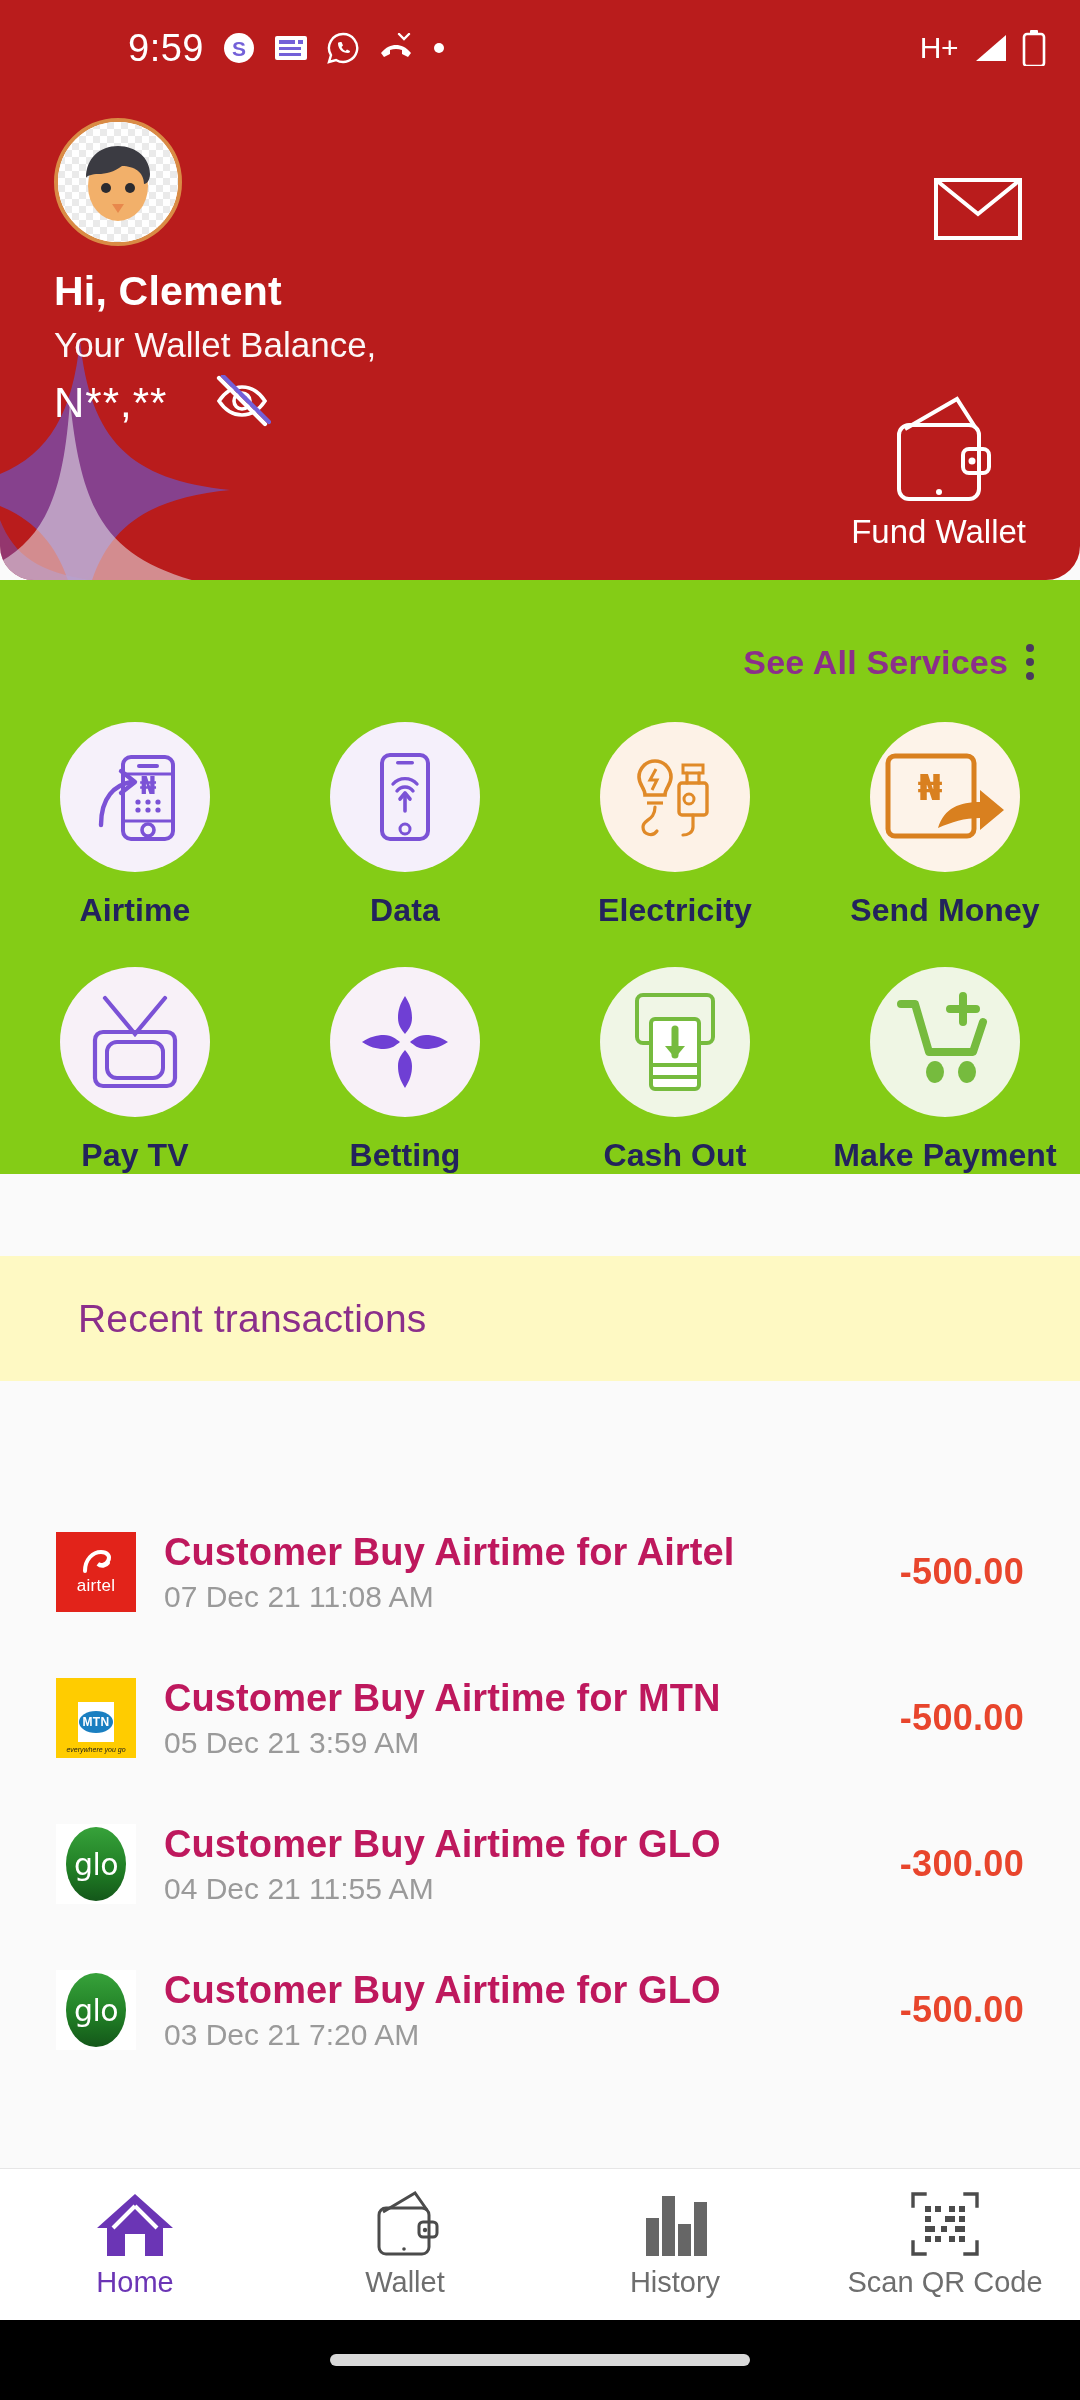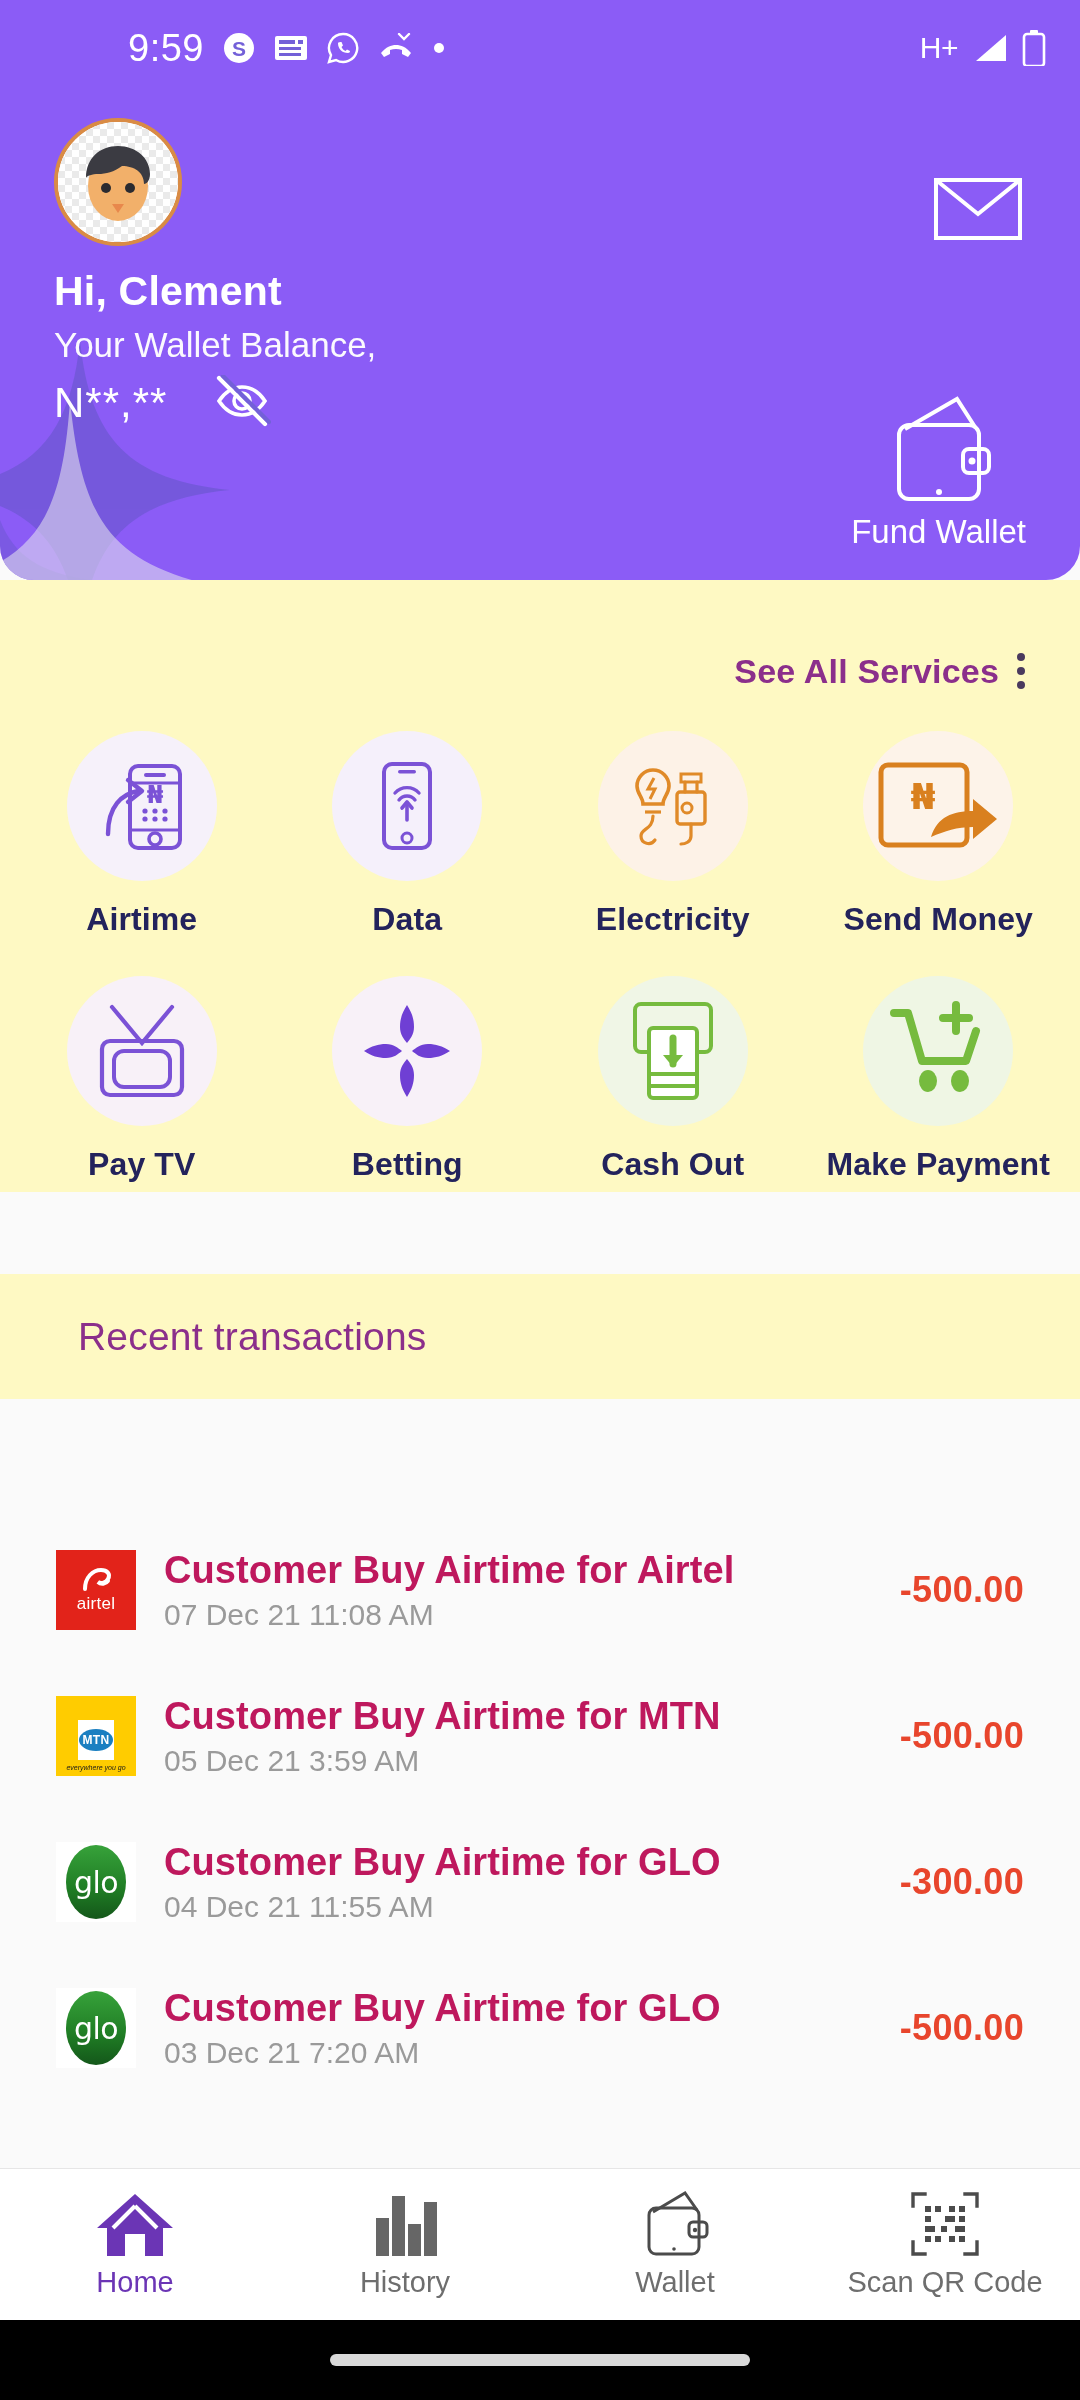--- a/index.html
+++ b/index.html
@@ -8,21 +8,21 @@
     font-family: "Liberation Sans", sans-serif;
     background:#fafafa;
     overflow:hidden;
     position:relative;
   }
   .phone { width:1080px; height:2400px; position:relative; background:#fafafa; display:flex; flex-direction:column; }
 
   
   .header {
     position:relative;
-    background:#8b5cf6;
+    background:#b91c1c;
     border-bottom-left-radius:34px;
     border-bottom-right-radius:34px;
     height:580px;
     flex:0 0 580px;
     overflow:hidden;
   }
   .hdr-deco {
     position:absolute;
     left:-70px; top:330px;
     width:340px; height:360px;
@@ -101,21 +101,21 @@
     right:54px; top:395px;
     z-index:4;
     display:flex; flex-direction:column; align-items:center; gap:6px;
     color:#fff;
   }
   .fund-wallet-label { font-size:33px; font-weight:400; }
 
   .mail-btn { position:absolute; right:58px; top:178px; z-index:4; }
 
   
-  .services { background:#fef9c3; padding:9px; flex:0 0 auto; }
+  .services { background:#84cc16; padding:0; flex:0 0 auto; }
   .see-all-row {
     display:flex; align-items:center; justify-content:flex-end;
     padding:56px 28px 0 0;
     gap:8px;
   }
   .see-all {
     color:#8b2f8b;
     font-size:34px;
     font-weight:700;
     letter-spacing:.2px;
@@ -514,38 +514,38 @@
     <div class="nav-item active">
       <svg width="84" height="70" viewBox="0 0 84 70">
         <path d="M42 4 L80 38 L70 38 L70 66 L52 66 L52 44 L32 44 L32 66 L14 66 L14 38 L4 38 Z" fill="#6b35b5"></path>
         <path d="M42 16 L64 38" fill="none" stroke="#fff" stroke-width="4"></path>
         <path d="M42 16 L20 38" fill="none" stroke="#fff" stroke-width="4"></path>
       </svg>
       <span class="nav-label">Home</span>
     </div>
 
     <div class="nav-item">
-      <svg width="74" height="70" viewBox="0 0 74 70">
-        <rect x="8" y="28" width="13" height="38" fill="#666"></rect>
-        <rect x="24" y="6" width="13" height="60" fill="#666"></rect>
-        <rect x="40" y="34" width="13" height="32" fill="#666"></rect>
-        <rect x="56" y="12" width="13" height="54" fill="#666"></rect>
-      </svg>
-      <span class="nav-label">History</span>
-    </div>
-
-    <div class="nav-item">
       <svg width="76" height="70" viewBox="0 0 76 70">
         <path d="M16 22 L48 3 L60 20" fill="none" stroke="#4b4b4b" stroke-width="3"></path>
         <rect x="12" y="18" width="50" height="46" rx="7" fill="none" stroke="#4b4b4b" stroke-width="3"></rect>
         <rect x="52" y="32" width="18" height="15" rx="4" fill="none" stroke="#4b4b4b" stroke-width="3"></rect>
         <circle cx="58" cy="40" r="2.2" fill="#4b4b4b"></circle>
         <circle cx="37" cy="59" r="1.8" fill="#4b4b4b"></circle>
       </svg>
       <span class="nav-label">Wallet</span>
+    </div>
+
+    <div class="nav-item">
+      <svg width="74" height="70" viewBox="0 0 74 70">
+        <rect x="8" y="28" width="13" height="38" fill="#666"></rect>
+        <rect x="24" y="6" width="13" height="60" fill="#666"></rect>
+        <rect x="40" y="34" width="13" height="32" fill="#666"></rect>
+        <rect x="56" y="12" width="13" height="54" fill="#666"></rect>
+      </svg>
+      <span class="nav-label">History</span>
     </div>
 
     <div class="nav-item">
       <svg width="72" height="70" viewBox="0 0 72 70">
         <g stroke="#4b4b4b" stroke-width="3.4" fill="none" stroke-linecap="square">
           <path d="M4 16 V4 H16"></path>
             <path d="M56 4 H68 V16"></path>
             <path d="M68 52 V64 H56"></path>
             <path d="M16 64 H4 V52"></path>
         </g>

